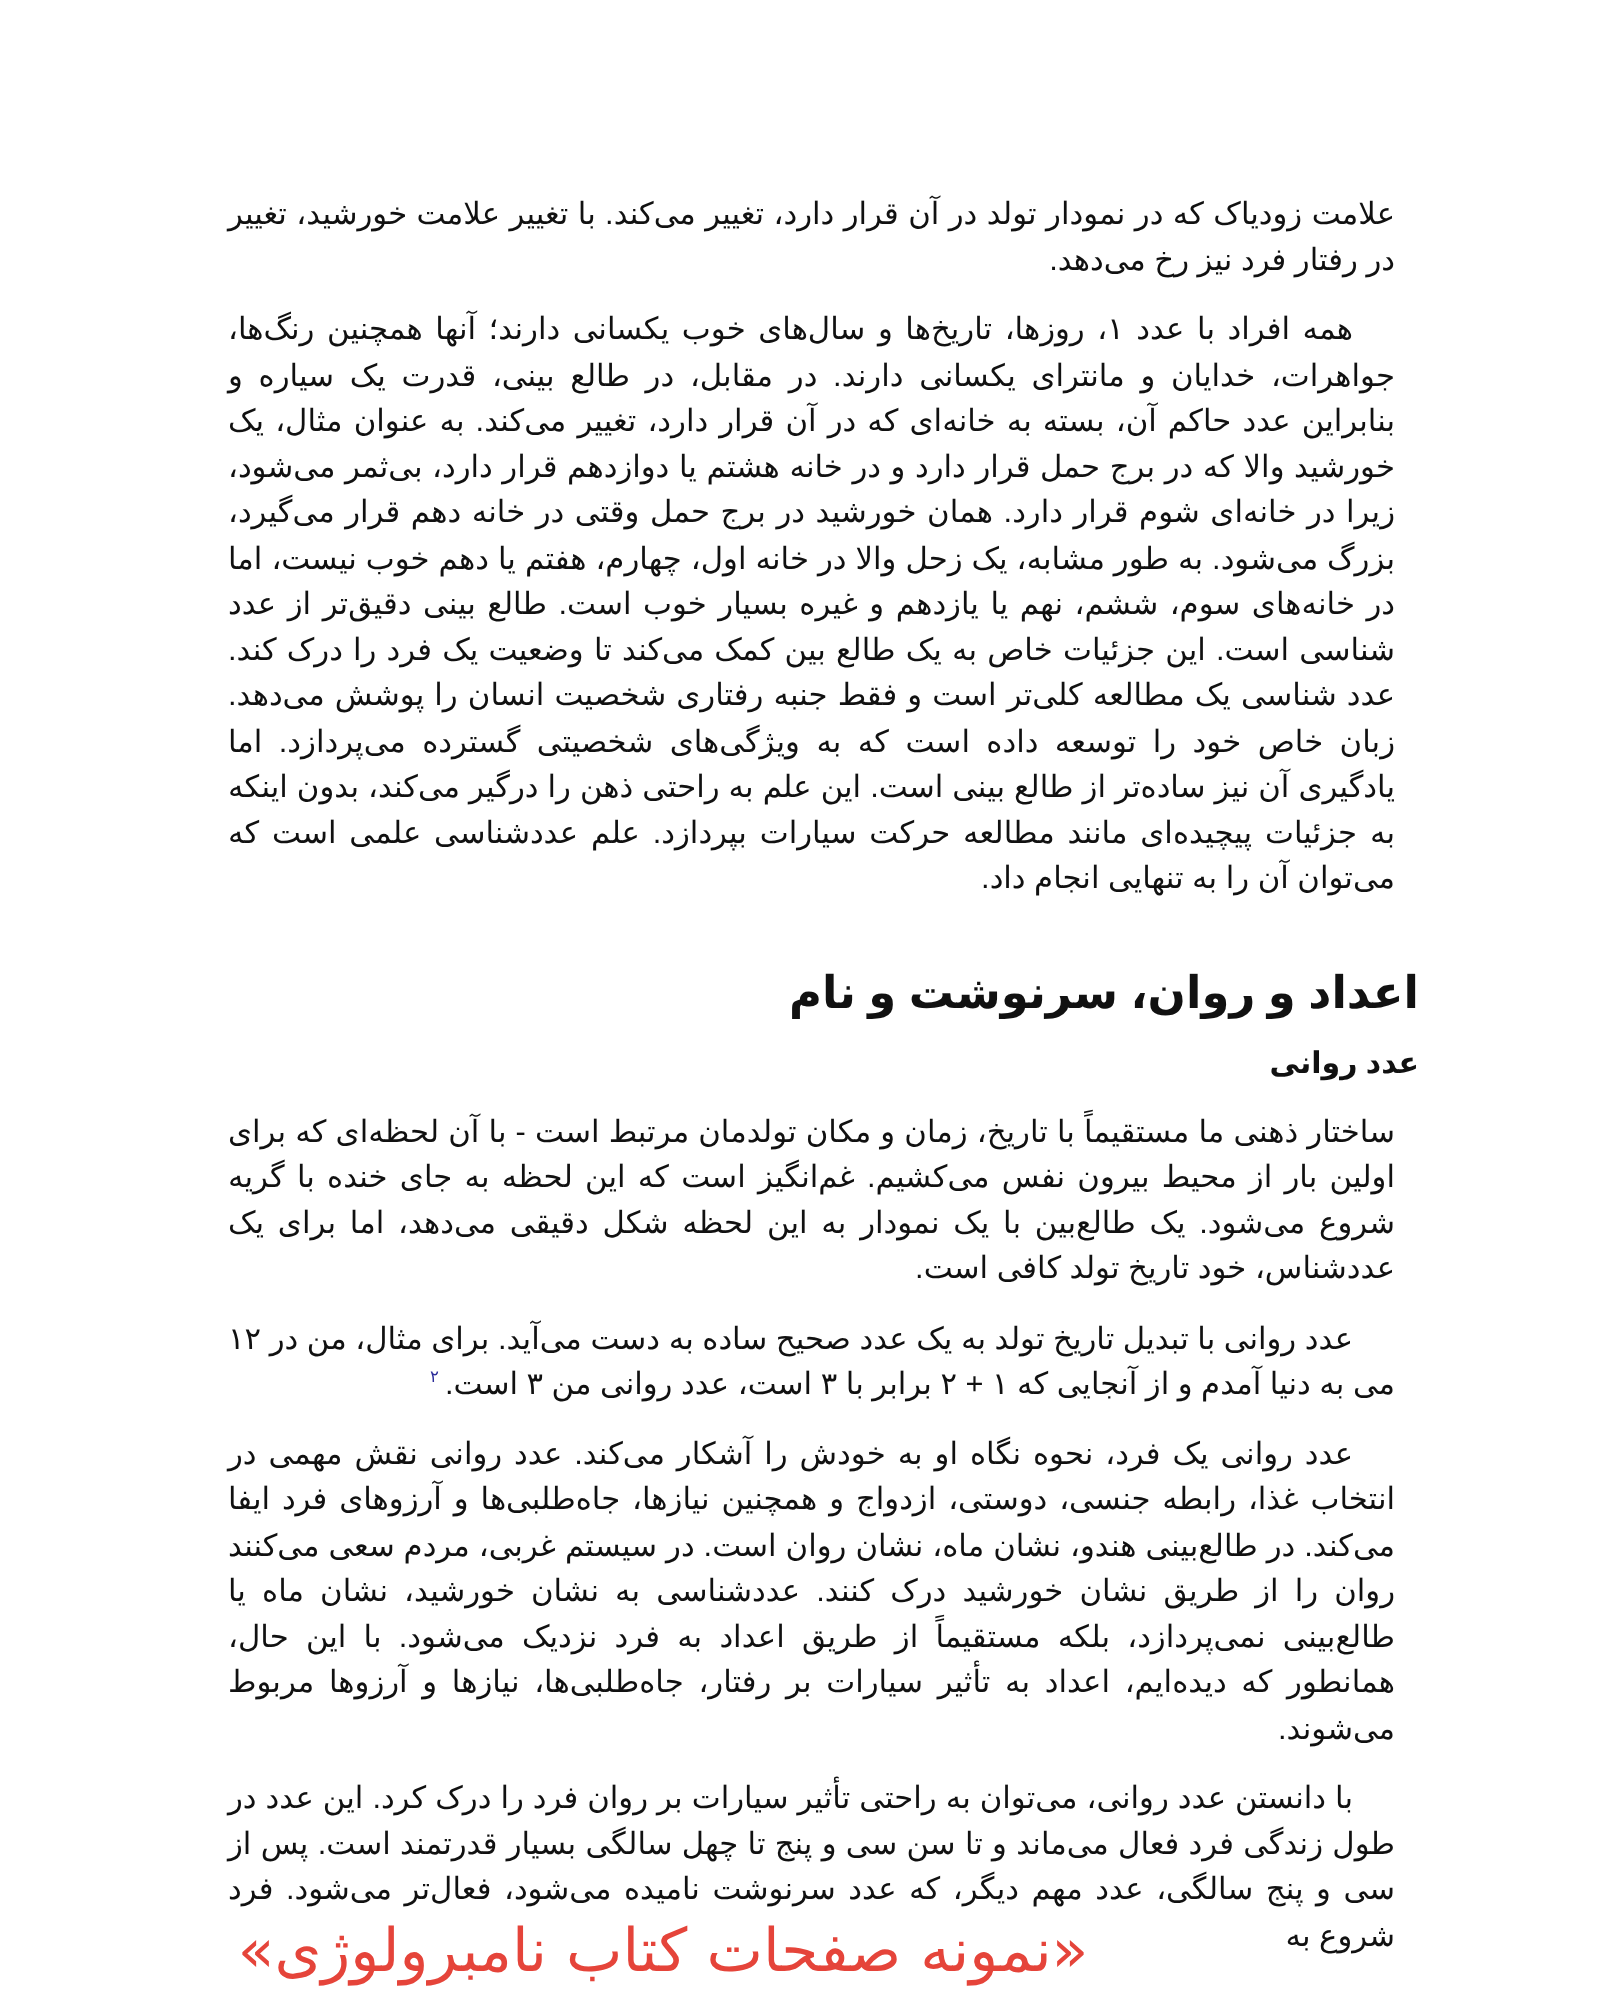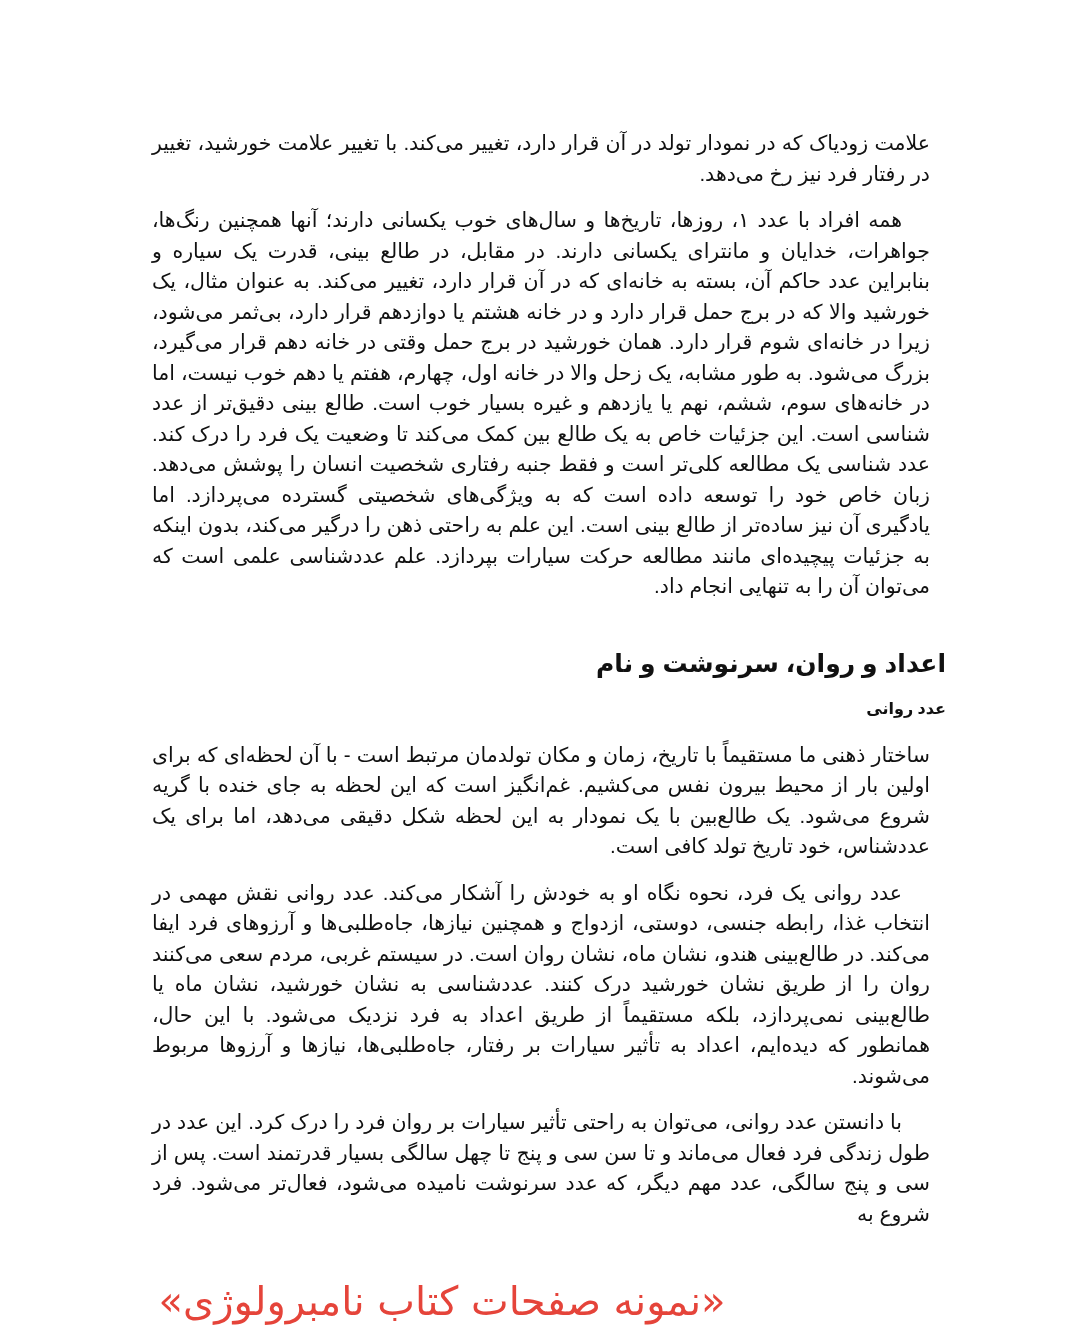--- a/index.html
+++ b/index.html
@@ -30,27 +30,27 @@
       margin: 16px;
       letter-spacing: 0.1px;
     }
     .para.indent {
       text-indent: 28px;
     }
     .para em {
       font-style: italic;
     }
     .heading-1 {
-      font-size: 25px;
+      font-size: 30px;
       font-weight: bold;
       margin: 46px 0 0 0;
       line-height: 30px;
     }
     .heading-2 {
-      font-size: 16px;
+      font-size: 20px;
       font-weight: bold;
       margin: 16px 0 14px 0;
       line-height: 30px;
     }
     .footnote-ref {
       font-size: 11px;
       color: #2d2d9a;
       vertical-align: super;
       line-height: 0;
       margin-right: 4px;
@@ -77,20 +77,21 @@
 
 
   <p class="para indent">همه افراد با عدد ۱، روزها، تاریخ‌ها و سال‌های خوب یکسانی دارند؛ آنها همچنین رنگ‌ها، جواهرات، خدایان و مانترای یکسانی دارند. در مقابل، در طالع بینی، قدرت یک سیاره و بنابراین عدد حاکم آن، بسته به خانه‌ای که در آن قرار دارد، تغییر می‌کند. به عنوان مثال، یک خورشید والا که در برج حمل قرار دارد و در خانه هشتم یا دوازدهم قرار دارد، بی‌ثمر می‌شود، زیرا در خانه‌ای شوم قرار دارد. همان خورشید در برج حمل وقتی در خانه دهم قرار می‌گیرد، بزرگ می‌شود. به طور مشابه، یک زحل والا در خانه اول، چهارم، هفتم یا دهم خوب نیست، اما در خانه‌های سوم، ششم، نهم یا یازدهم و غیره بسیار خوب است. طالع بینی دقیق‌تر از عدد شناسی است. این جزئیات خاص به یک طالع بین کمک می‌کند تا وضعیت یک فرد را درک کند. عدد شناسی یک مطالعه کلی‌تر است و فقط جنبه رفتاری شخصیت انسان را پوشش می‌دهد. زبان خاص خود را توسعه داده است که به ویژگی‌های شخصیتی گسترده می‌پردازد. اما یادگیری آن نیز ساده‌تر از طالع بینی است. این علم به راحتی ذهن را درگیر می‌کند، بدون اینکه به جزئیات پیچیده‌ای مانند مطالعه حرکت سیارات بپردازد. علم عددشناسی علمی است که می‌توان آن را به تنهایی انجام داد.</p>
 
   <h2 class="heading-1">اعداد و روان، سرنوشت و نام</h2>
 
   <h3 class="heading-2">عدد روانی</h3>
 
   <p class="para">ساختار ذهنی ما مستقیماً با تاریخ، زمان و مکان تولدمان مرتبط است - با آن لحظه‌ای که برای اولین بار از محیط بیرون نفس می‌کشیم. غم‌انگیز است که این لحظه به جای خنده با گریه شروع می‌شود. یک طالع‌بین با یک نمودار به این لحظه شکل دقیقی می‌دهد، اما برای یک عددشناس، خود تاریخ تولد کافی است.</p>
 
+  <p class="para indent"><span>عدد روانی با تبدیل تاریخ تولد به یک عدد صحیح ساده به دست می‌آید. برای مثال، من در ۱۲ می به دنیا آمدم و از آنجایی که ۱ + ۲ برابر با ۳ است، عدد روانی من ۳ است.</span><sup class="footnote-ref">۲</sup></p>
 
   <p class="para indent">عدد روانی یک فرد، نحوه نگاه او به خودش را آشکار می‌کند. عدد روانی نقش مهمی در انتخاب غذا، رابطه جنسی، دوستی، ازدواج و همچنین نیازها، جاه‌طلبی‌ها و آرزوهای فرد ایفا می‌کند. در طالع‌بینی هندو، نشان ماه، نشان روان است. در سیستم غربی، مردم سعی می‌کنند روان را از طریق نشان خورشید درک کنند. عددشناسی به نشان خورشید، نشان ماه یا طالع‌بینی نمی‌پردازد، بلکه مستقیماً از طریق اعداد به فرد نزدیک می‌شود. با این حال، همانطور که دیده‌ایم، اعداد به تأثیر سیارات بر رفتار، جاه‌طلبی‌ها، نیازها و آرزوها مربوط می‌شوند.</p>
 
   <p class="para indent">با دانستن عدد روانی، می‌توان به راحتی تأثیر سیارات بر روان فرد را درک کرد. این عدد در طول زندگی فرد فعال می‌ماند و تا سن سی و پنج تا چهل سالگی بسیار قدرتمند است. پس از سی و پنج سالگی، عدد مهم دیگر، که عدد سرنوشت نامیده می‌شود، فعال‌تر می‌شود. فرد شروع به</p>
 
 </div>
 
 <div class="watermark">«نمونه صفحات کتاب نامبرولوژی»</div>
 
 </body></html>

